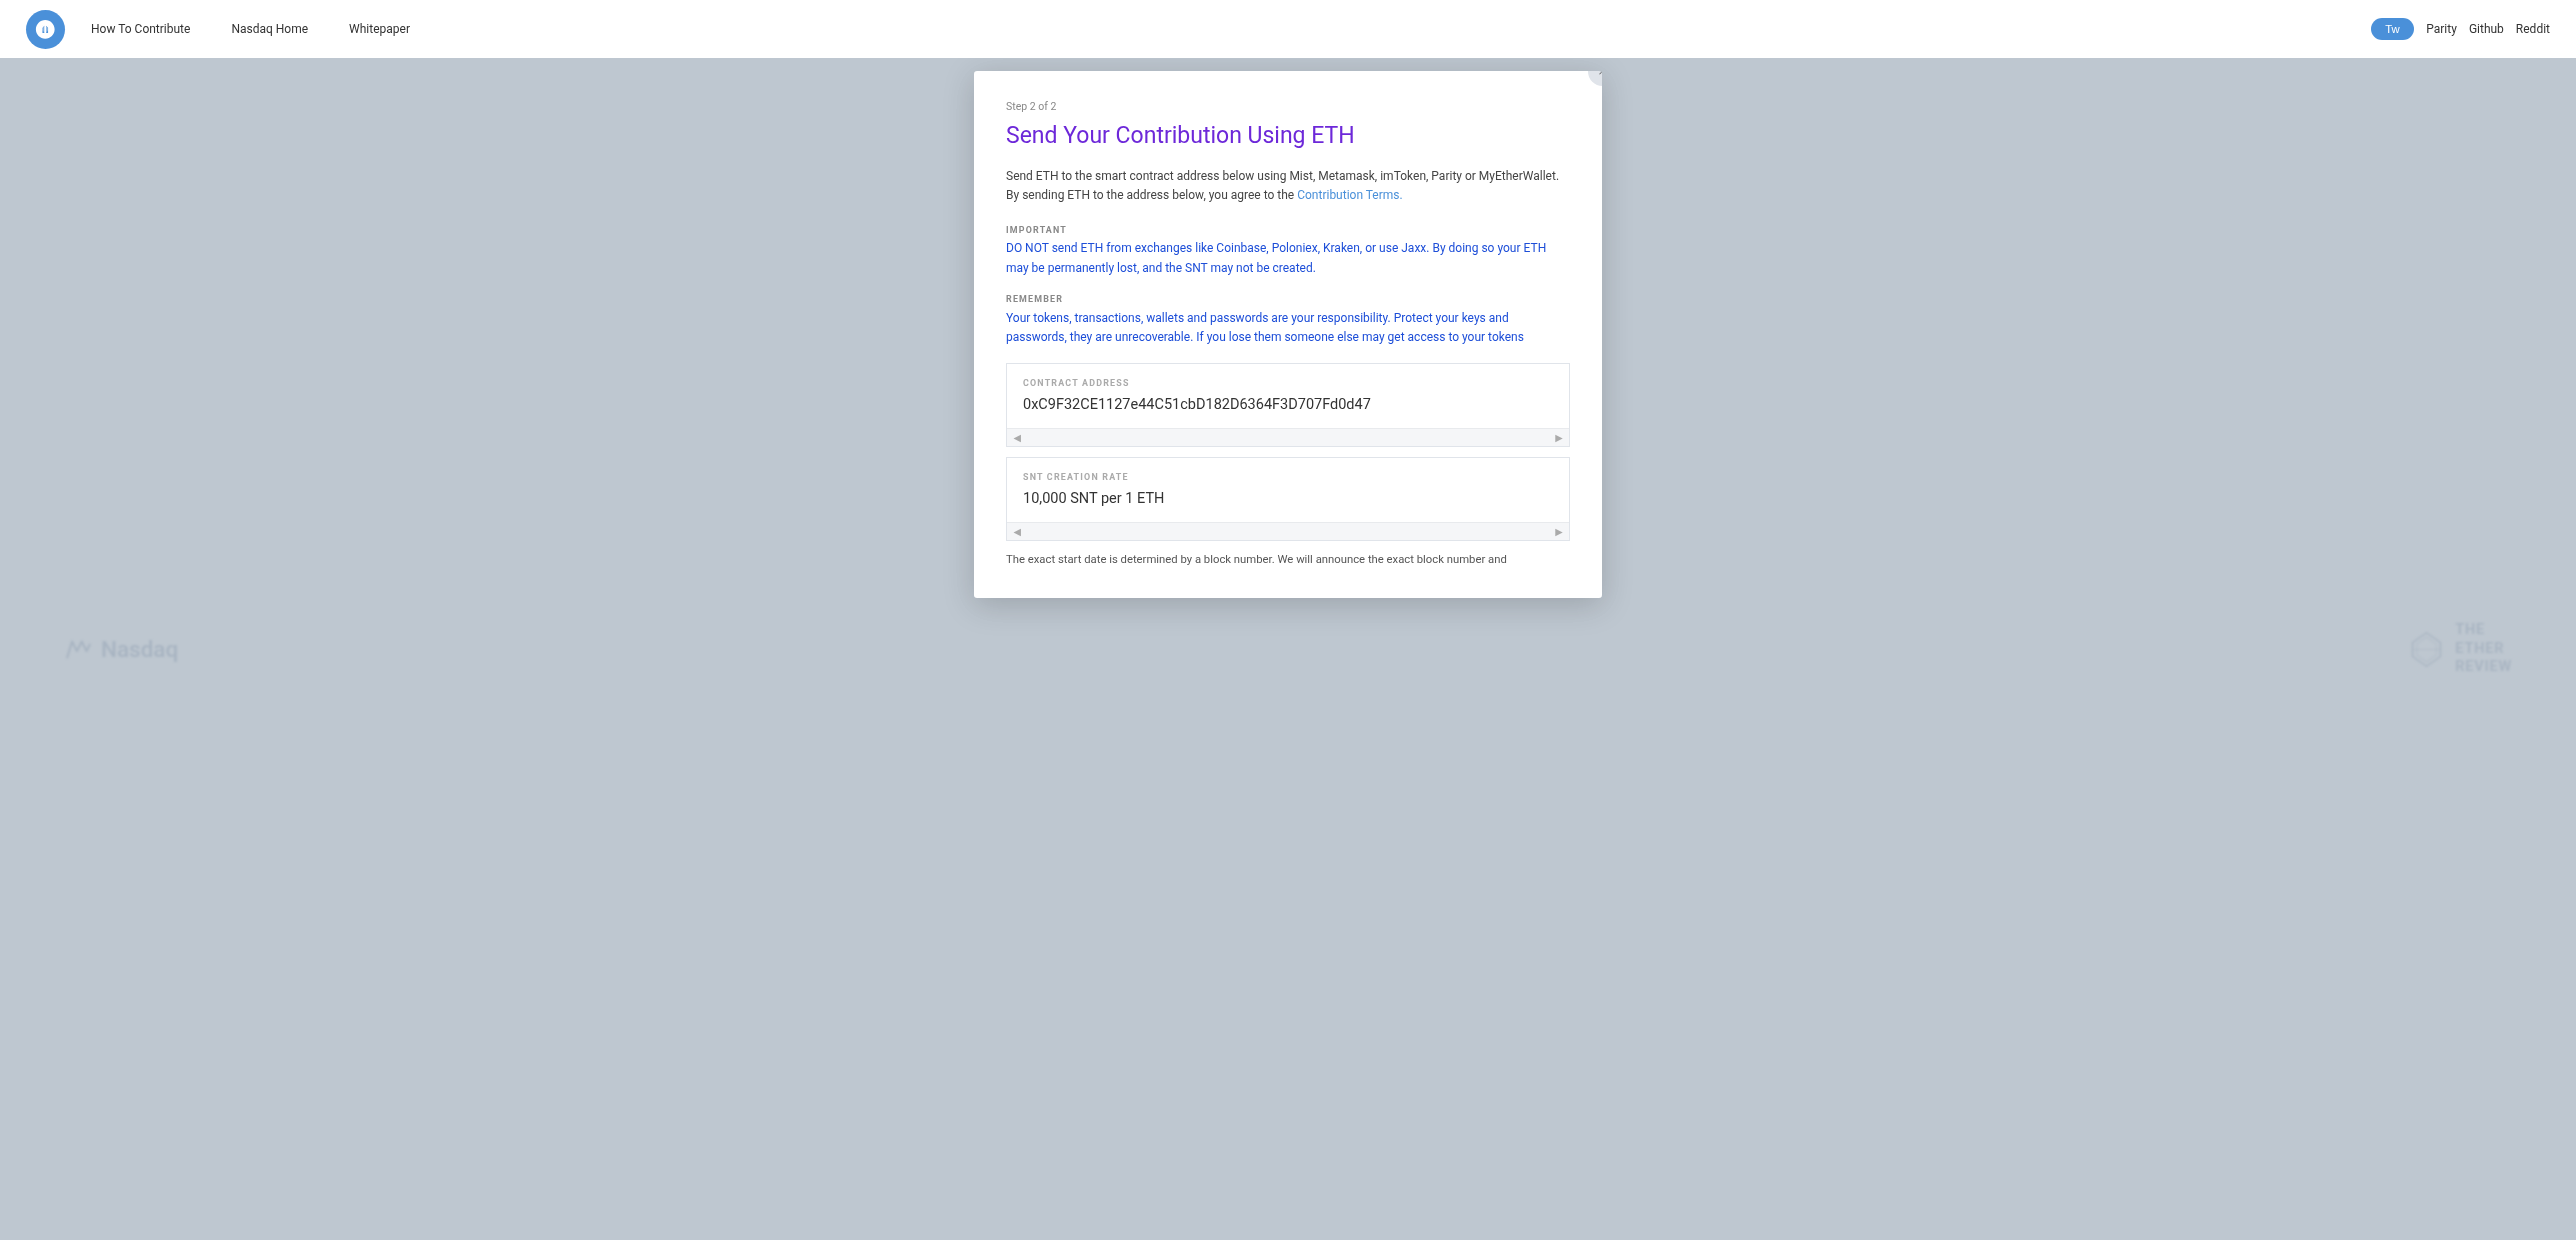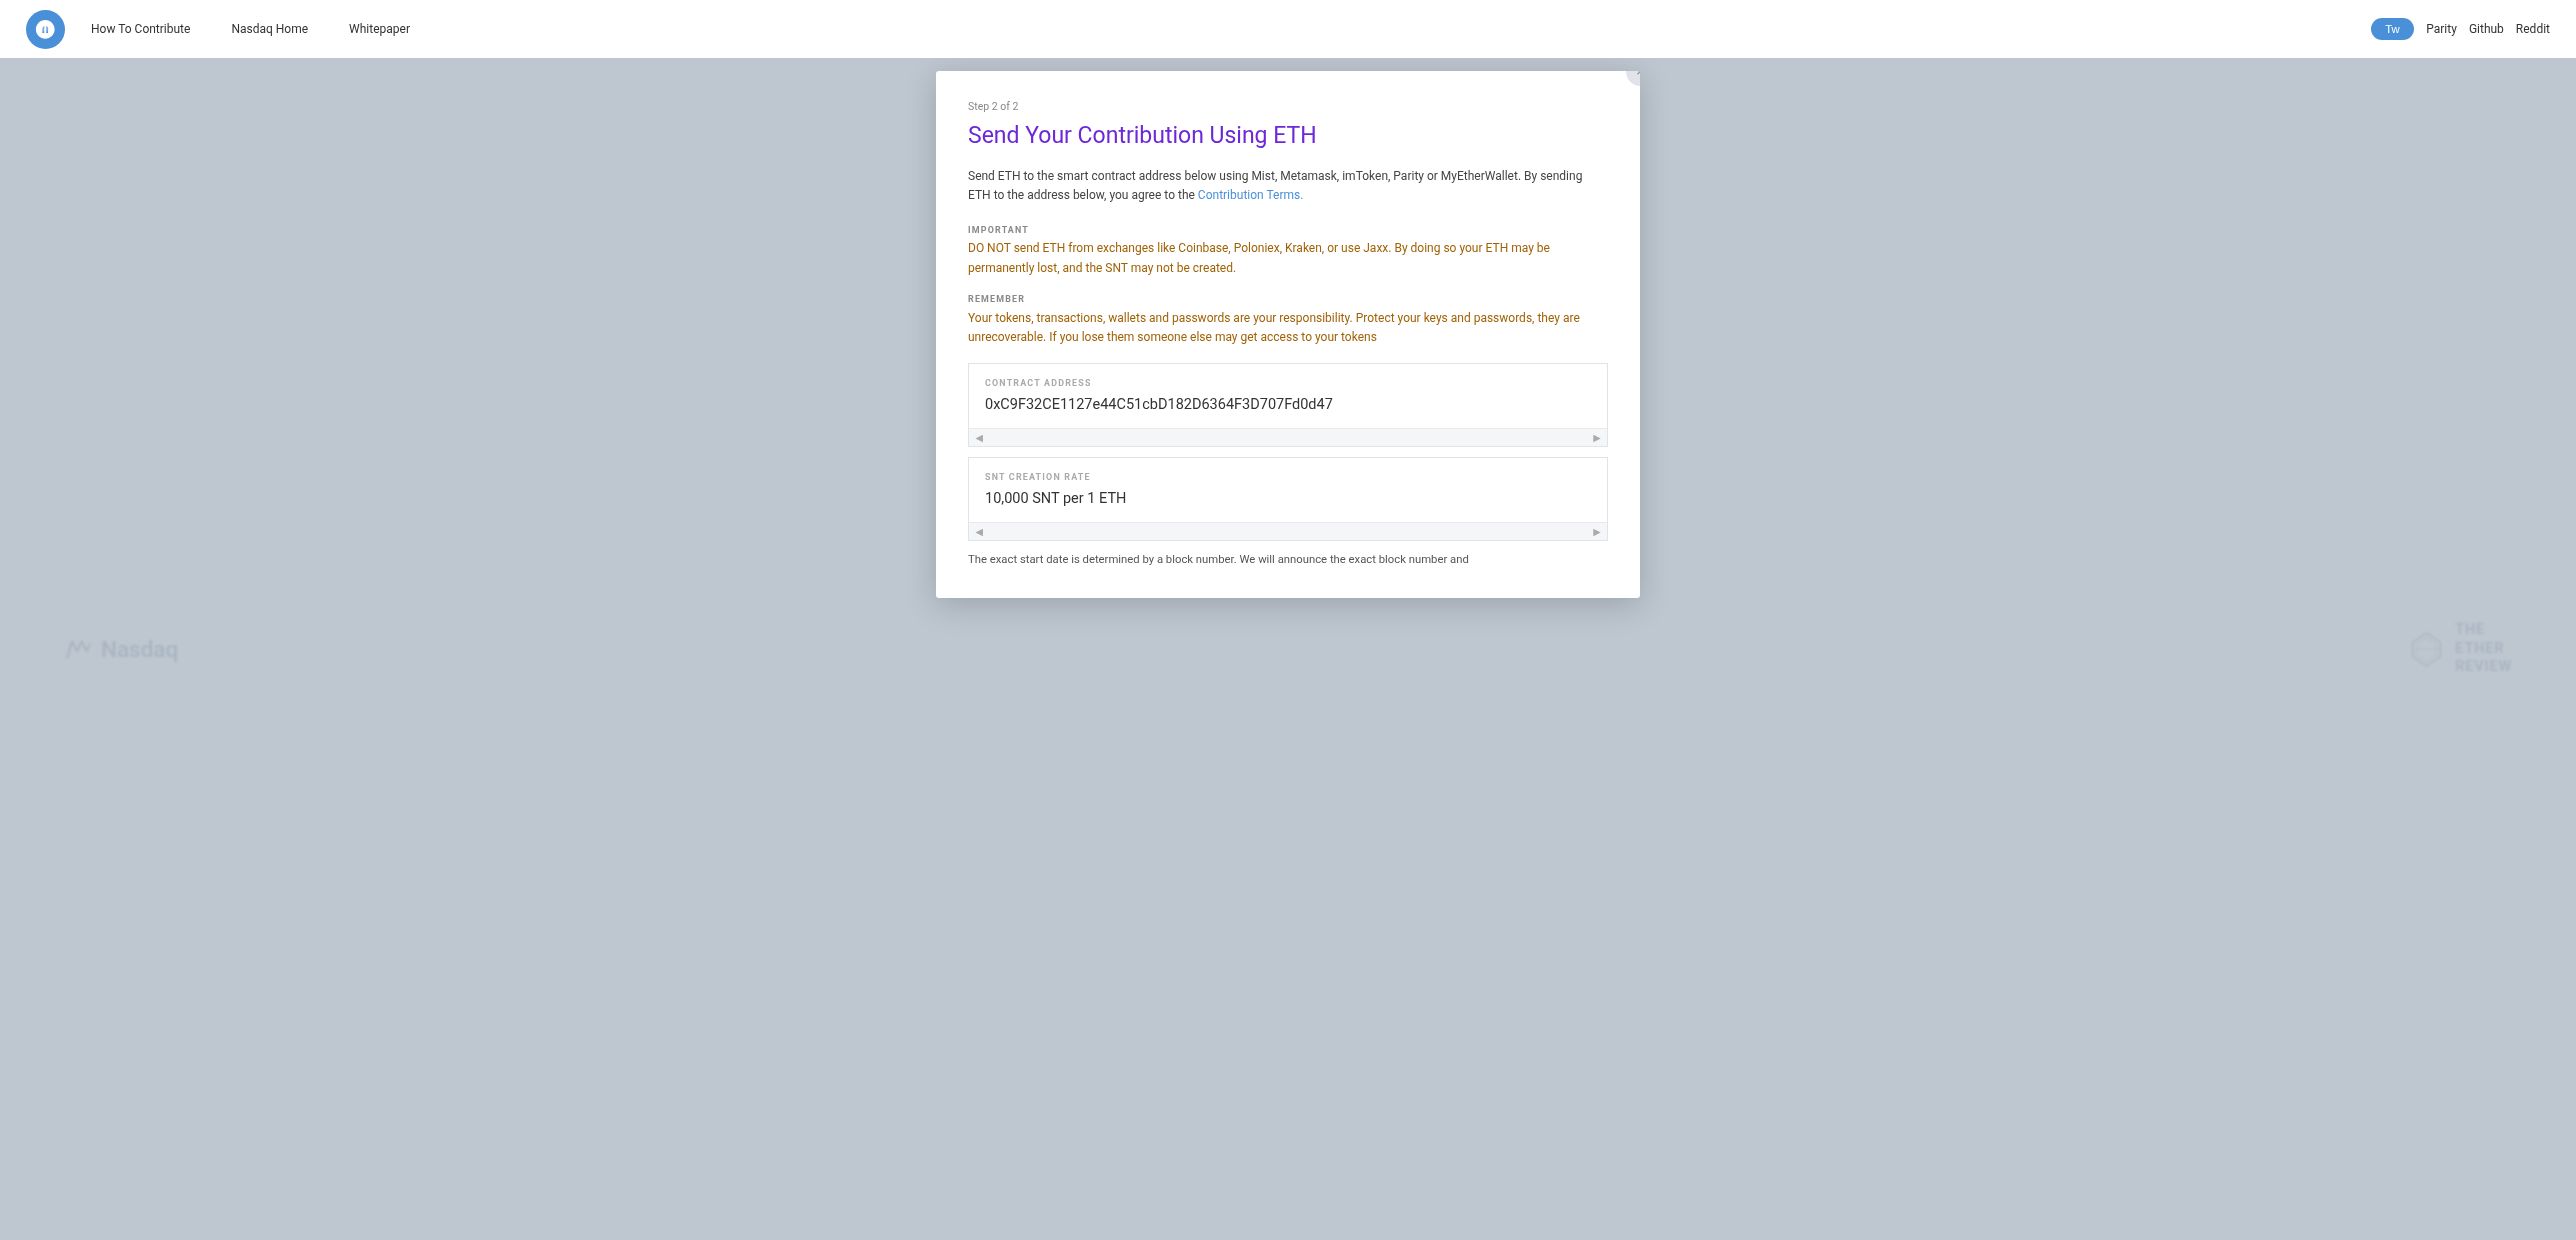--- a/index.html
+++ b/index.html
@@ -112,21 +112,21 @@
       align-items: flex-start;
       justify-content: center;
       padding-top: 71px;
       z-index: 5;
     }
 
     
     .modal {
       background: #fff;
       border-radius: 3.2px;
-      width: 704px;
+      width: 628px;
       max-width: 90vw;
       padding: 29px 32px;
       position: relative;
       box-shadow: 0 6.4px 32px rgba(0,0,0,0.18);
       max-height: calc(100vh - 81px);
       overflow-y: auto;
     }
     .modal-close {
       position: absolute;
       top: -14.5px;
@@ -171,21 +171,21 @@
       font-size: 8.9px;
       font-weight: 700;
       color: #888;
       letter-spacing: 1.2px;
       text-transform: uppercase;
       margin-bottom: 4.8px;
       margin-top: 0;
     }
     .section-content {
       font-size: 12px;
-      color: #a16207;
+      color: #1d4ed8;
       line-height: 1.6;
       margin-bottom: 16px;
     }
 
     
     .info-box {
       border: 0.8px solid #e0e4ea;
       border-radius: 0;
       margin-bottom: 9.7px;
       overflow: hidden;

